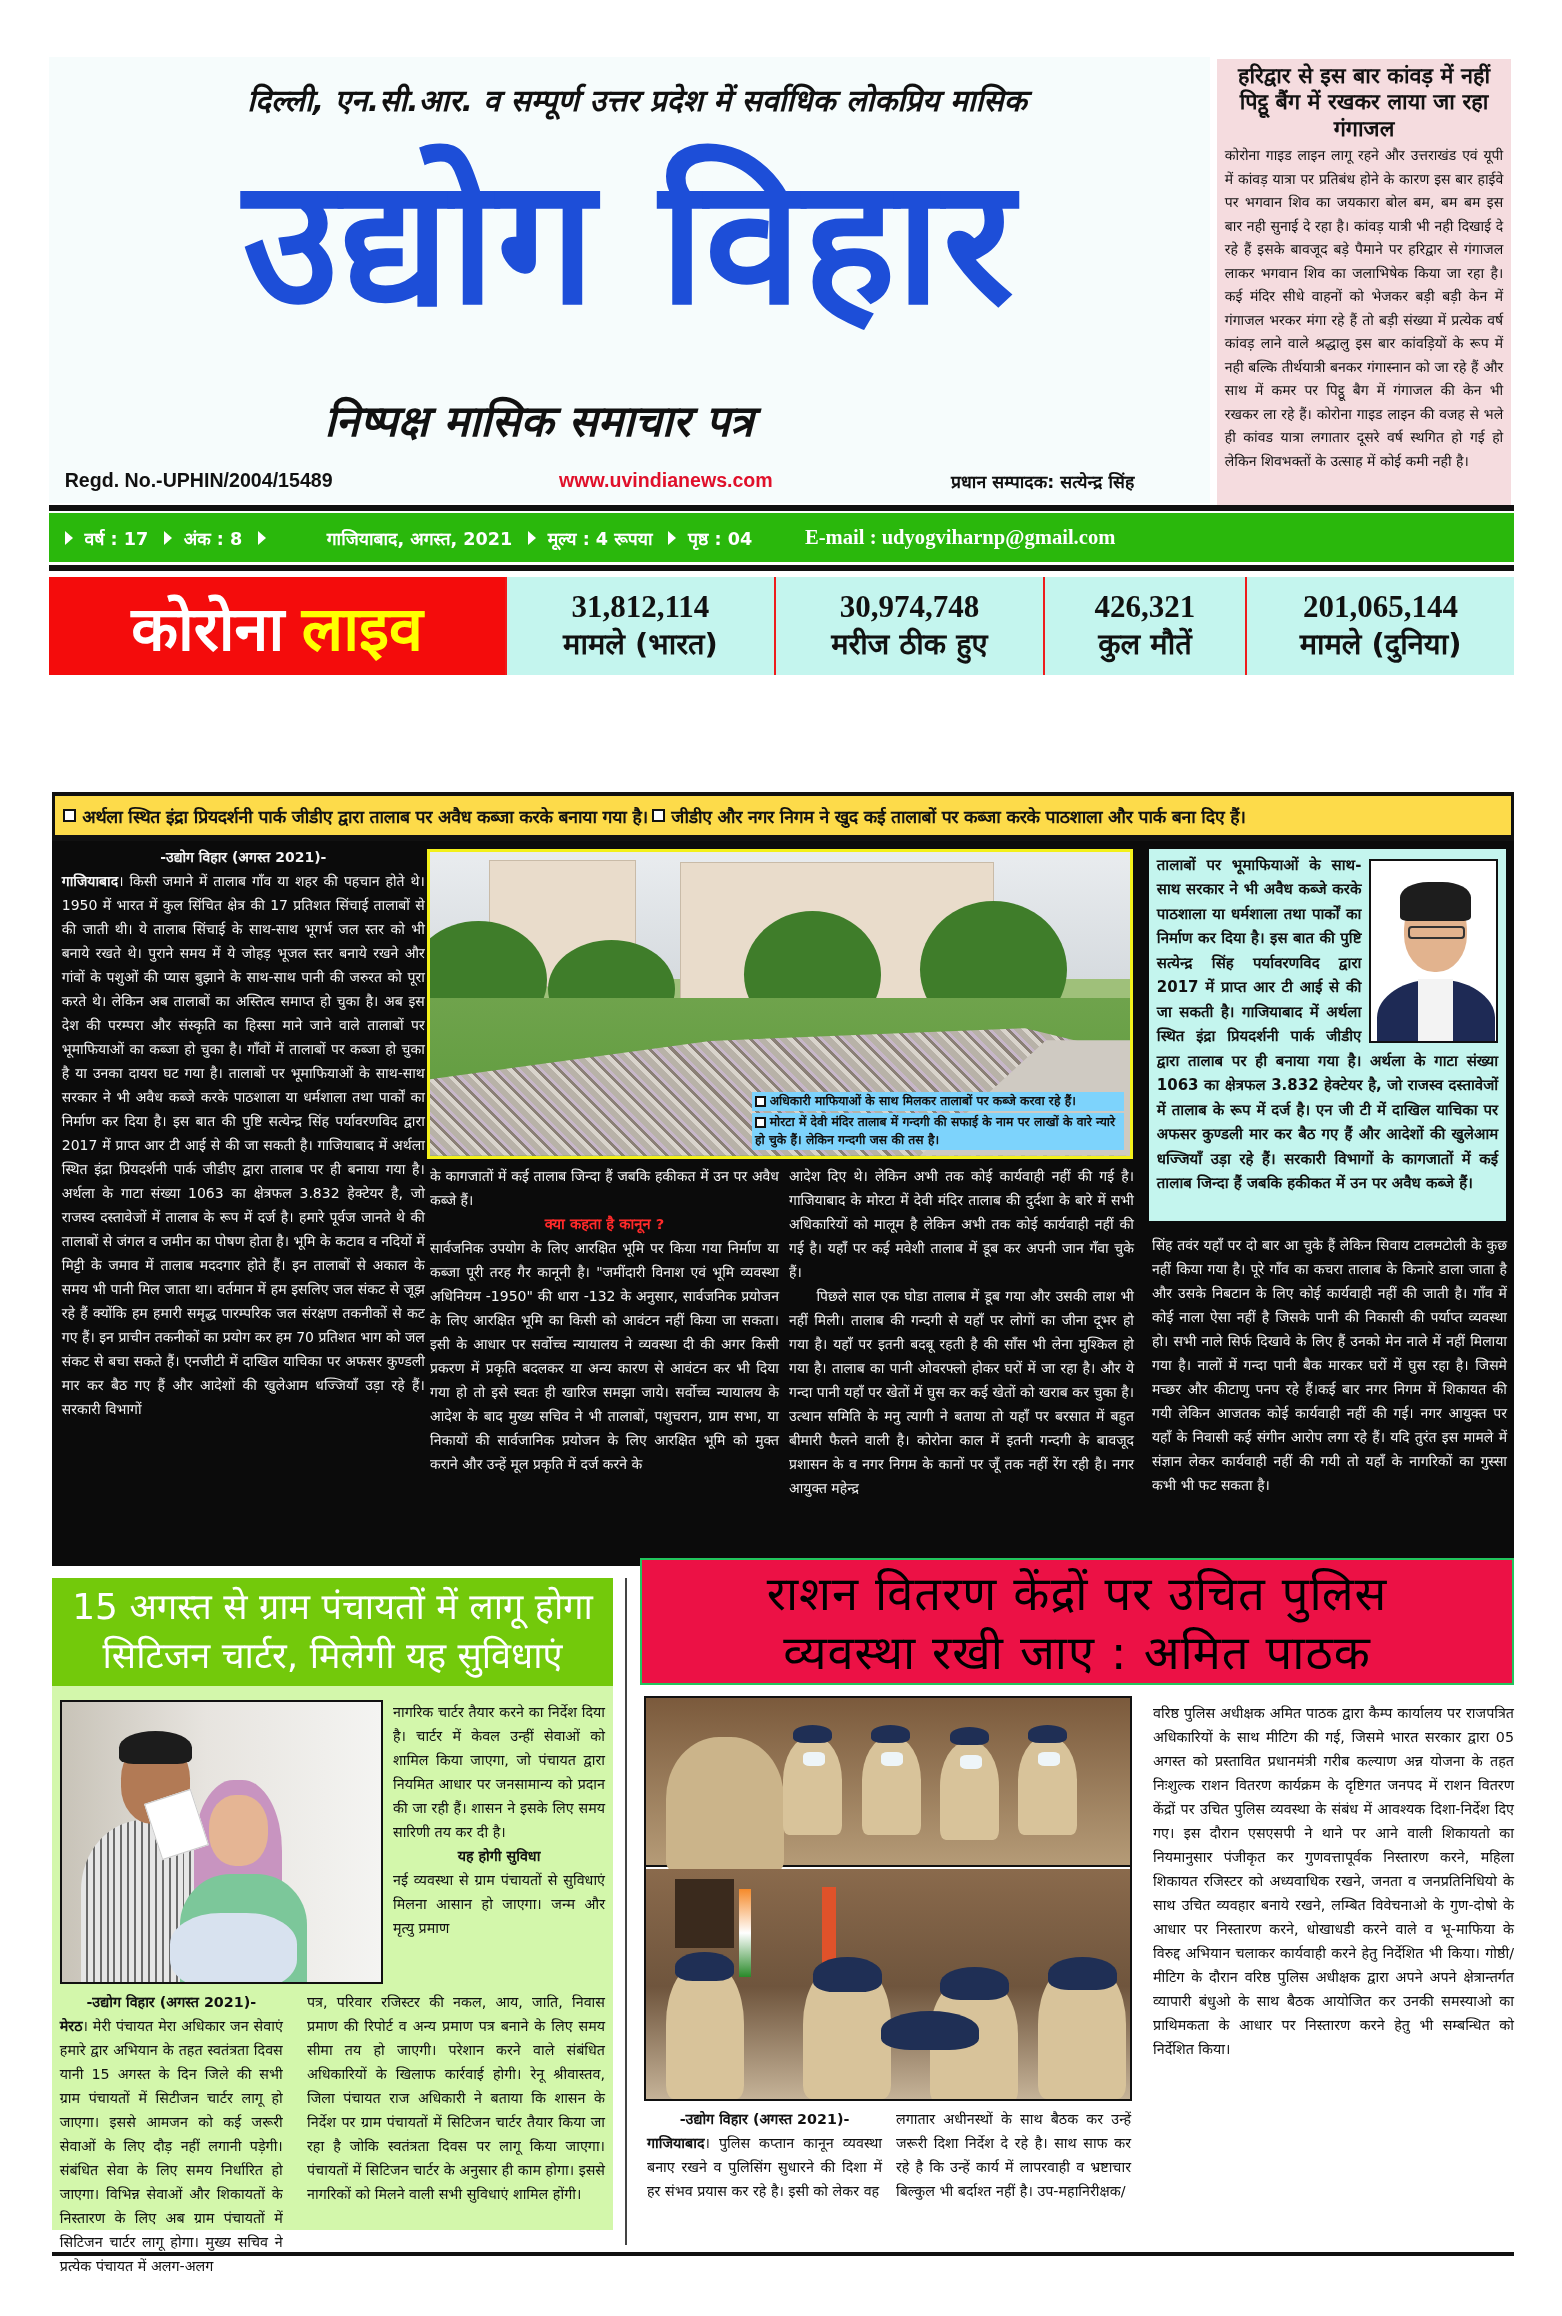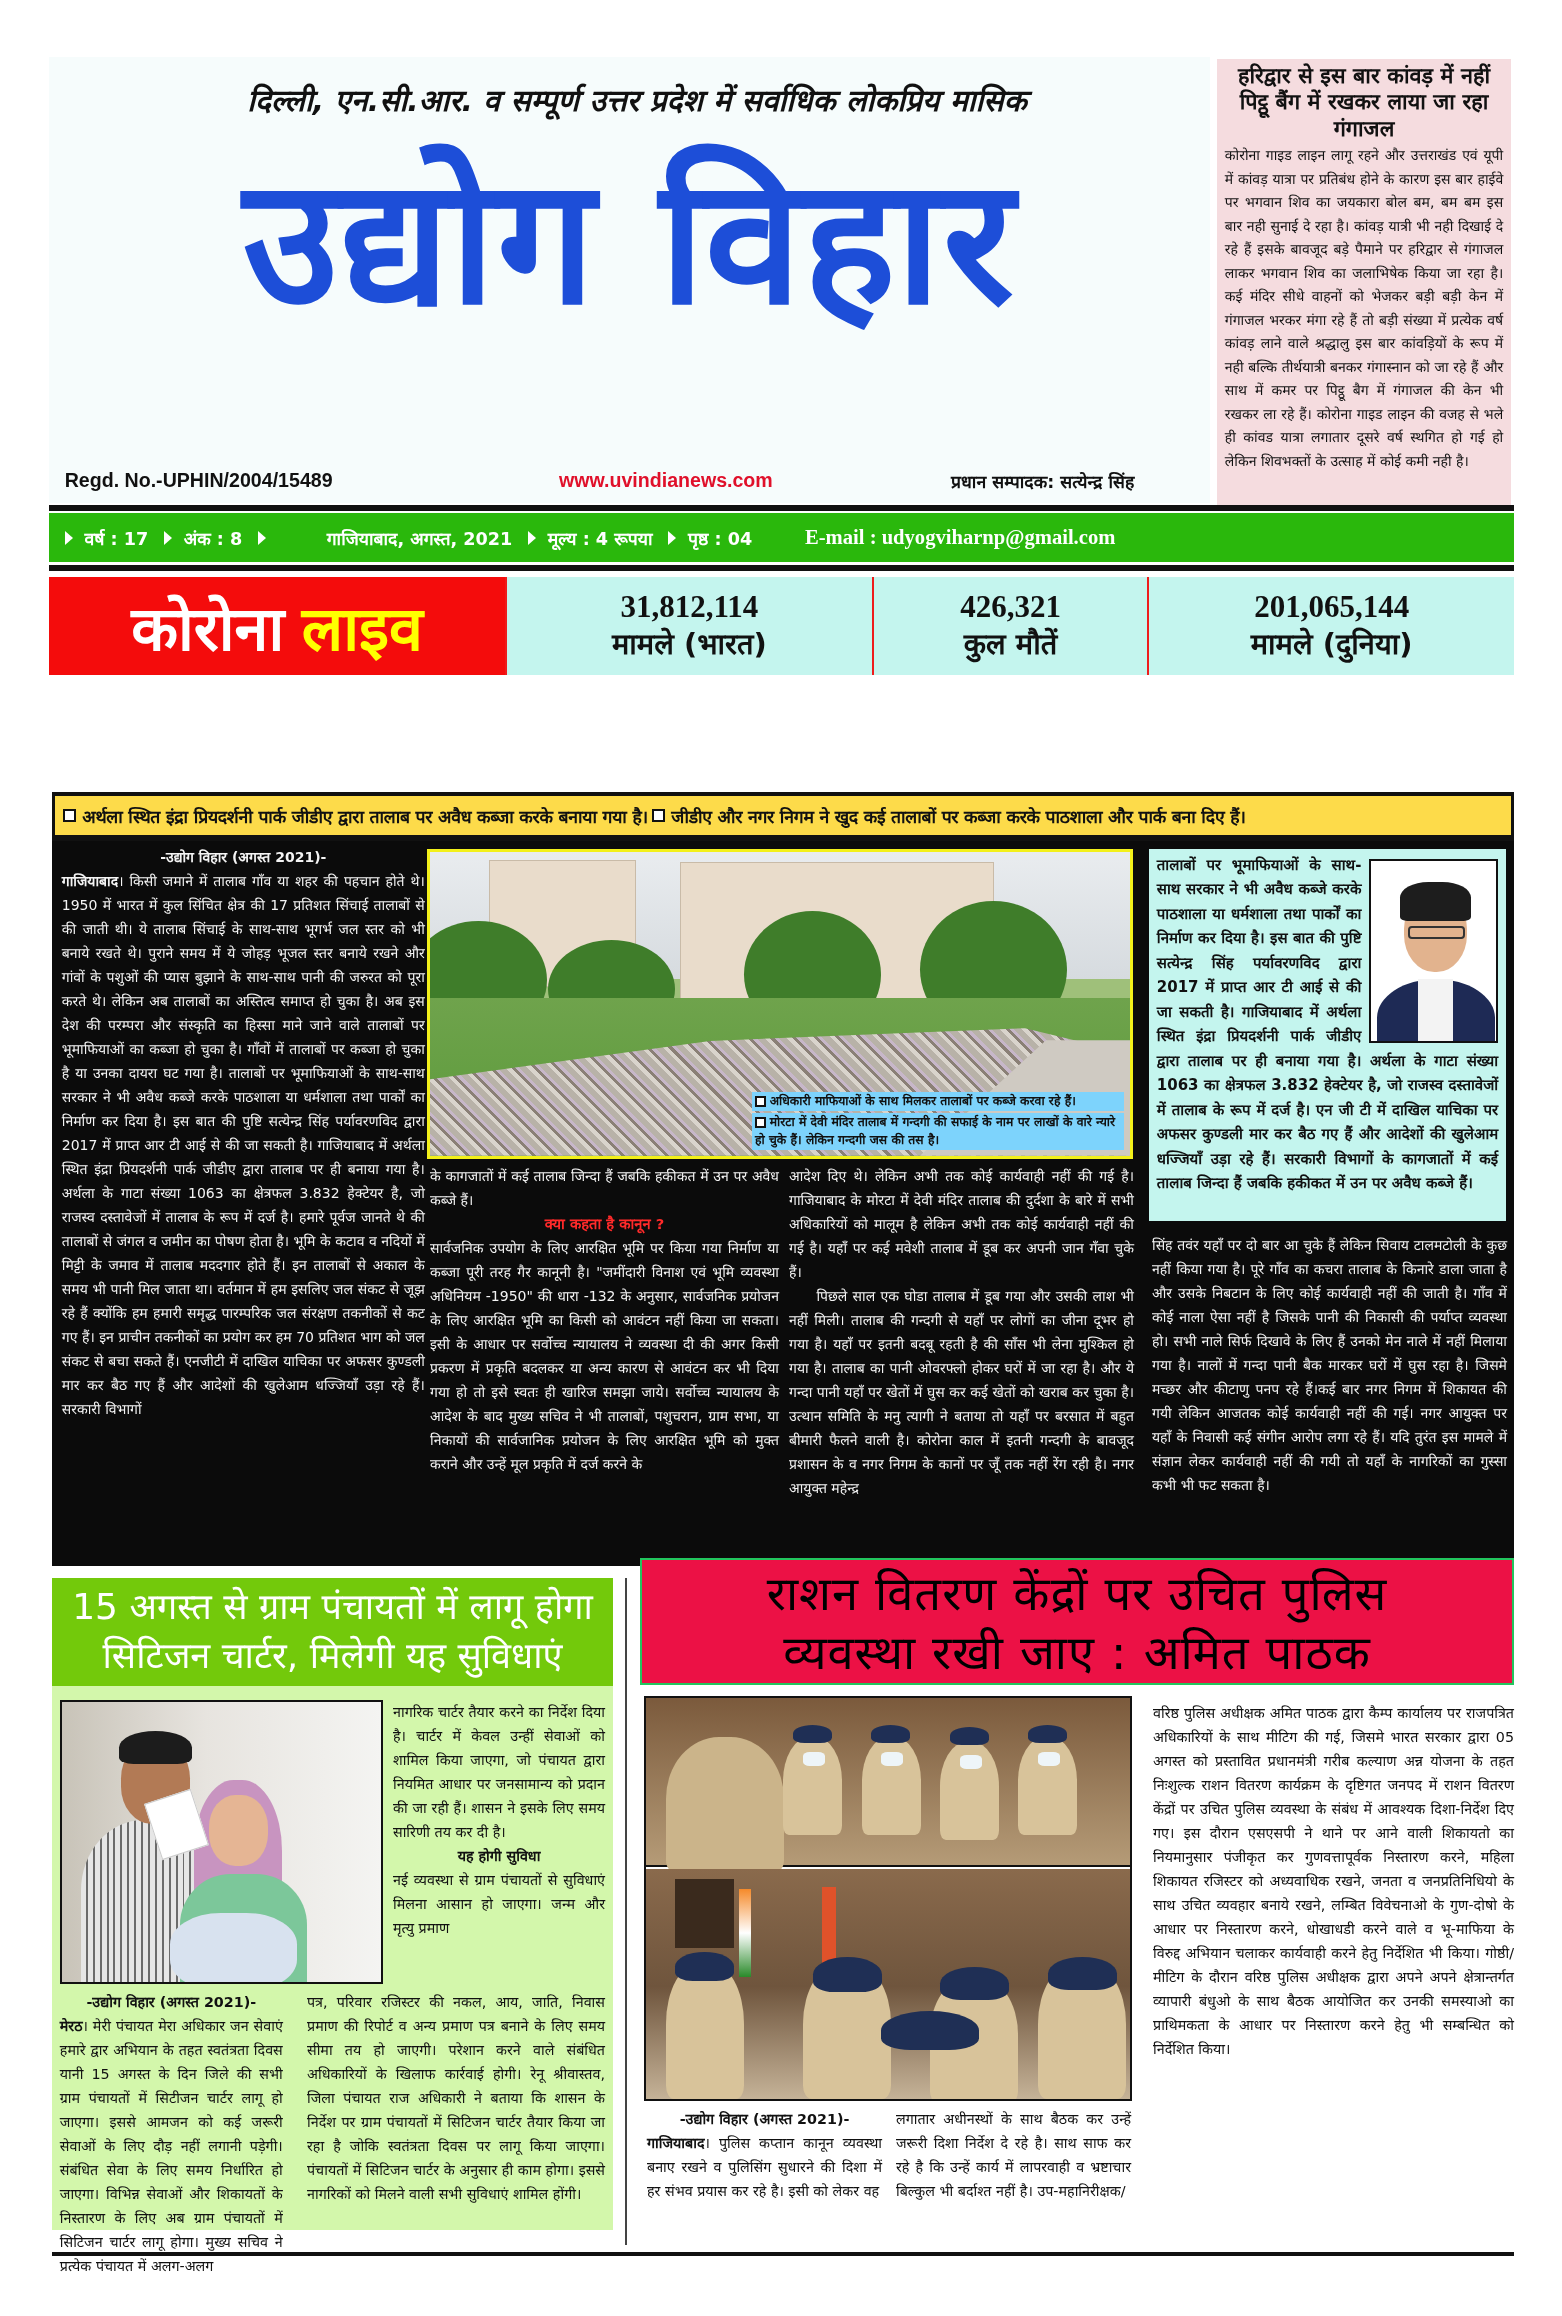--- a/index.html
+++ b/index.html
@@ -111,20 +111,21 @@
   .vsep { position: absolute; left: 625px; top: 1578px; width: 2px; height: 667px; background: #444; }
 </style>
 </head>
 <body>
 
 <div class="page">
 
   <div class="masthead">
     <div class="tagline">दिल्ली, एन.सी.आर. व सम्पूर्ण उत्तर प्रदेश में सर्वाधिक लोकप्रिय मासिक</div>
     <div class="title">उद्योग विहार</div>
+    <div class="subtitle">निष्पक्ष मासिक समाचार पत्र</div>
     <div class="regd">Regd. No.-UPHIN/2004/15489</div>
     <div class="site">www.uvindianews.com</div>
     <div class="editor">प्रधान सम्पादक: सत्येन्द्र सिंह</div>
   </div>
 
   <div class="sidebox">
     <h2>हरिद्वार से इस बार कांवड़ में नहीं पिट्ठू बैंग में रखकर लाया जा रहा गंगाजल</h2>
     <p>कोरोना गाइड लाइन लागू रहने और उत्तराखंड एवं यूपी में कांवड़ यात्रा पर प्रतिबंध होने के कारण इस बार हाईवे पर भगवान शिव का जयकारा बोल बम, बम बम इस बार नही सुनाई दे रहा है। कांवड़ यात्री भी नही दिखाई दे रहे हैं इसके बावजूद बड़े पैमाने पर हरिद्वार से गंगाजल लाकर भगवान शिव का जलाभिषेक किया जा रहा है।कई मंदिर सीधे वाहनों को भेजकर बड़ी बड़ी केन में गंगाजल भरकर मंगा रहे हैं तो बड़ी संख्या में प्रत्येक वर्ष कांवड़ लाने वाले श्रद्धालु इस बार कांवड़ियों के रूप में नही बल्कि तीर्थयात्री बनकर गंगास्नान को जा रहे हैं और साथ में कमर पर पिट्ठू बैग में गंगाजल की केन भी रखकर ला रहे हैं। कोरोना गाइड लाइन की वजह से भले ही कांवड यात्रा लगातार दूसरे वर्ष स्थगित हो गई हो लेकिन शिवभक्तों के उत्साह में कोई कमी नही है।</p>
   </div>
 
@@ -148,20 +149,24 @@
   <div class="rule-thick" style="top:565px;"></div>
 
   <div class="corona">
     <div class="label">
       <span>कोरोना</span>
         <span class="live">लाइव</span>
     </div>
     <div class="stat">
       <span class="num">31,812,114</span>
       <span class="cap">मामले (भारत)</span>
+    </div>
+    <div class="stat" style="border-left:2.9px solid #ee1c1c">
+      <span class="num">30,974,748</span>
+      <span class="cap">मरीज ठीक हुए</span>
     </div>
     <div class="stat" style="border-left:2.9px solid #ee1c1c; flex:0.75">
       <span class="num">426,321</span>
       <span class="cap">कुल मौतें</span>
     </div>
     <div class="stat" style="border-left:2.9px solid #ee1c1c">
       <span class="num">201,065,144</span>
       <span class="cap">मामले (दुनिया)</span>
     </div>
   </div>

